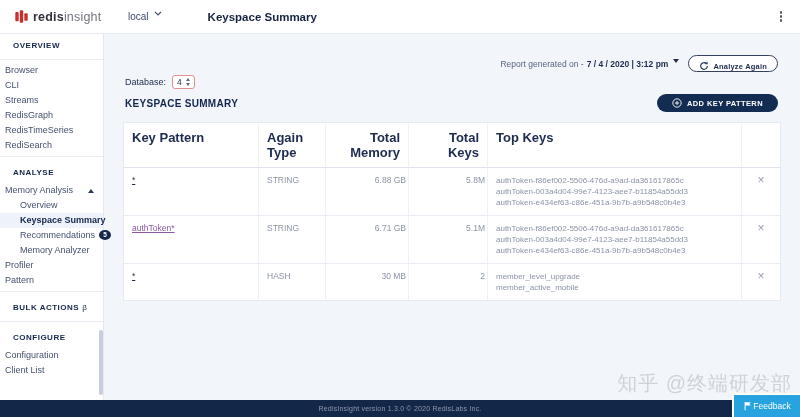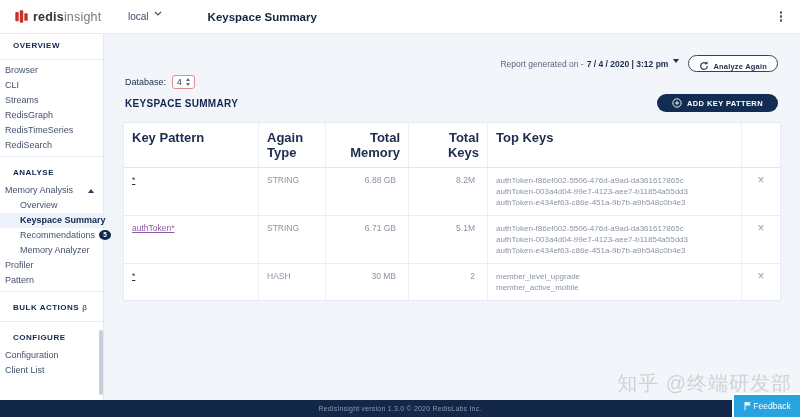--- a/index.html
+++ b/index.html
@@ -61,21 +61,21 @@
 
   
   .table{position:absolute;top:89px;left:19px;width:656px;background:#fff;border:1px solid #e6eaf2;
          display:grid;grid-template-columns:135px 67px 83px 79px 254px 38px}
   .cell{border-right:1px solid #edf0f6;border-bottom:1px solid #e9edf4;box-sizing:border-box}
   .cell.lastcol{border-right:none}
   .cell.lastrow{border-bottom:none}
   .th{font-size:13px;font-weight:bold;color:#1c2b4e;padding:7px 8px;border-bottom:1px solid #dfe4ee}
   .th.cnum{text-align:right}
   .td{font-size:8.5px;color:#8a93a6;padding:7px 8px}
-  .td.num{text-align:right;padding-right:12px}
+  .td.num{text-align:right;padding-right:2px}
   .link{color:#1c2b4e;text-decoration:underline;cursor:pointer}
   .link.visited{color:#8d59a5}
   .topkeys div{line-height:11px;font-size:8px;white-space:nowrap}
   .close-cell{display:flex;align-items:flex-start;justify-content:center;padding-top:6px}
   .close-x{color:#9aa2b2;font-size:12px;line-height:12px;cursor:pointer}
 
   
   .footer{position:absolute;left:0;right:0;bottom:0;height:17px;background:#132849;display:flex;
           align-items:center;justify-content:center;z-index:6}
   .footer-text{font-size:7px;color:#8d96ad;letter-spacing:.2px}
@@ -197,21 +197,21 @@
     <div class="cell th">Key Pattern</div>
     <div class="cell th">Again Type</div>
     <div class="cell th cnum">Total Memory</div>
     <div class="cell th cnum">Total Keys</div>
     <div class="cell th">Top Keys</div>
     <div class="cell th lastcol"></div>
 
     <div class="cell td"><span class="link">*</span></div>
     <div class="cell td">STRING</div>
     <div class="cell td num">6.88 GB</div>
-    <div class="cell td num">8.2M</div>
+    <div class="cell td num">5.8M</div>
     <div class="cell td topkeys">
       <div>authToken-f86ef002-5506-476d-a9ad-da361617865c</div>
       <div>authToken-003a4d04-99e7-4123-aee7-b11854a55dd3</div>
       <div>authToken-e434ef63-c86e-451a-9b7b-a9b548c0b4e3</div>
     </div>
     <div class="cell td lastcol close-cell">
         <span class="close-x">×</span>
       </div>
 
     <div class="cell td"><span class="link visited">authToken*</span></div>

